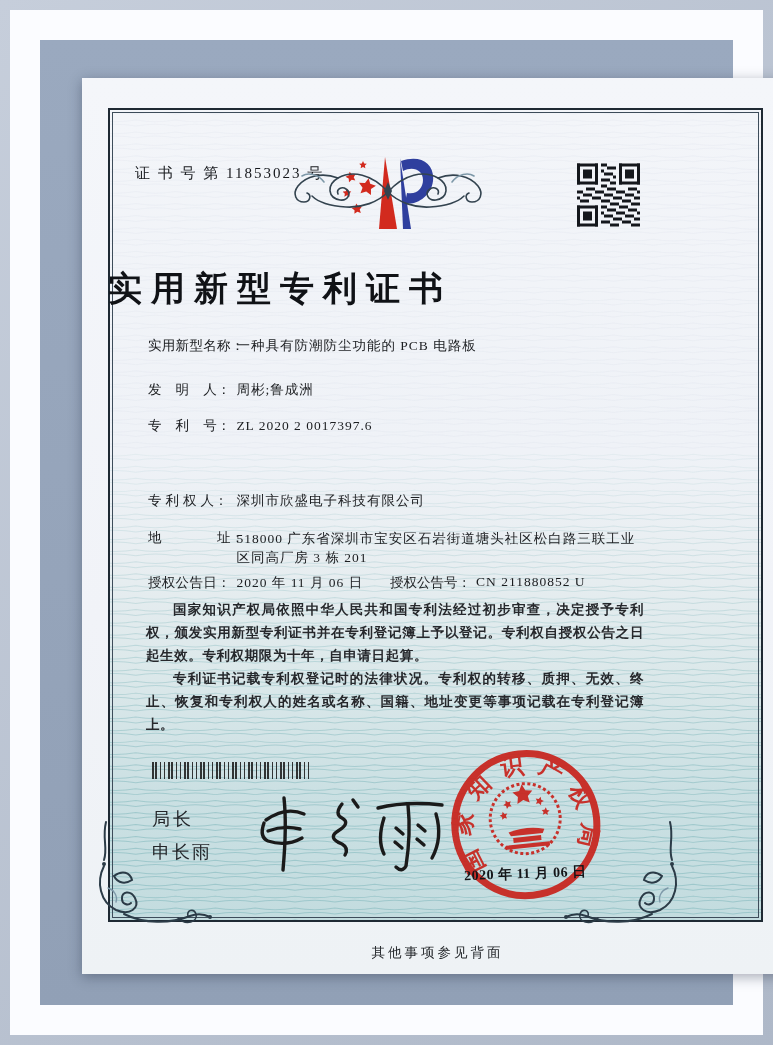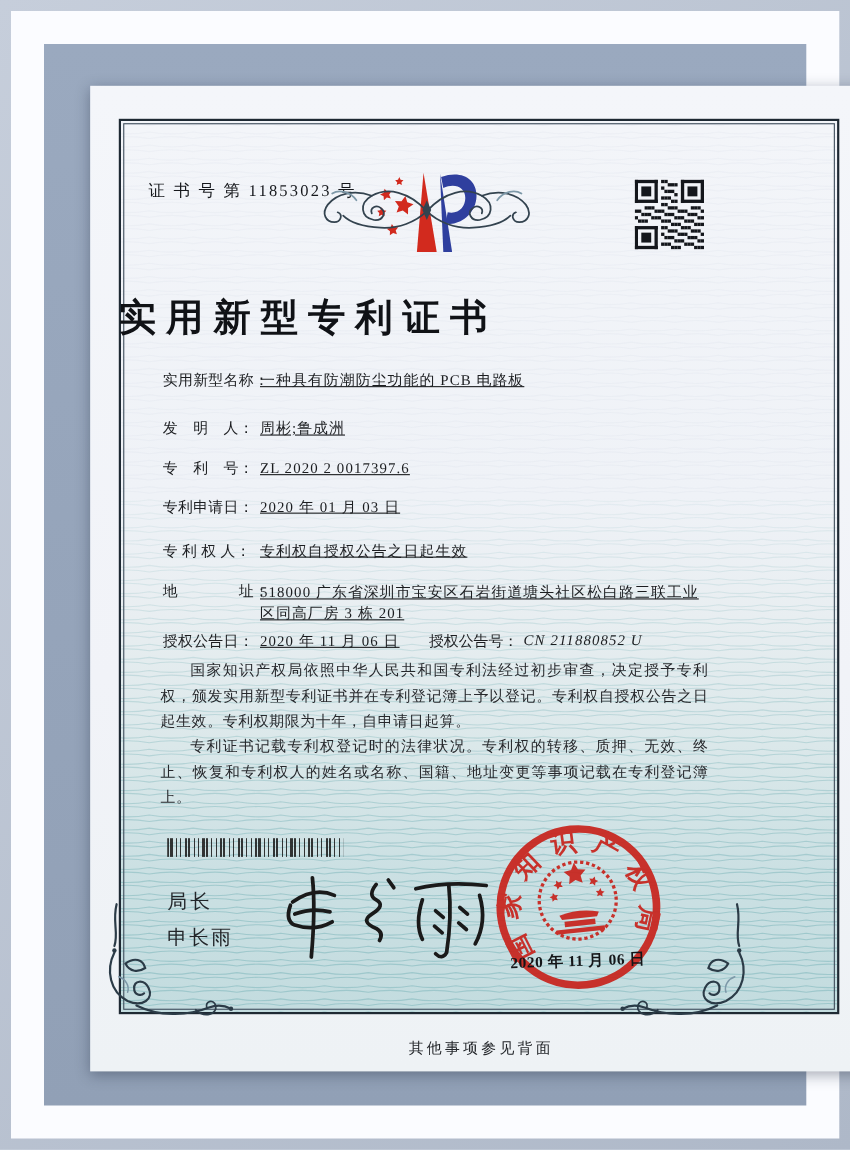--- a/index.html
+++ b/index.html
@@ -15,28 +15,28 @@
     background:linear-gradient(180deg,#f3f5f9 0%,#eff2f7 42%,#e8eef1 56%,#dbe8ea 70%,#cbe0e3 84%,#c3dcdf 100%);}
   #inner-line{position:absolute;inset:2px;border:1px solid #3d4c5a;pointer-events:none;}
   #guilloche{position:absolute;inset:0;width:100%;height:100%;}
   #cert-number{position:absolute;left:53px;top:86px;font-size:15px;letter-spacing:2px;color:#16181c;}
   #logo{position:absolute;left:261px;top:77px;width:92px;height:76px;}
   #qr{position:absolute;left:495px;top:84px;width:63px;height:66px;}
   #title{position:absolute;left:26px;right:30px;top:188px;text-align:left;
     font-size:34px;font-weight:700;letter-spacing:9px;color:#101216;}
   .frow{position:absolute;left:66px;font-size:13.5px;color:#1b1d20;white-space:nowrap;}
   .flabel{display:inline-block;width:85px;letter-spacing:.3px;}
-  .fval{letter-spacing:1px;text-decoration:underline;}
+  .fval{letter-spacing:1px;}
   #row-name{top:259px}#row-inventor{top:303px}#row-patno{top:339px}
   #row-filing{top:374px}#row-patentee{top:414px}#row-address{top:451px}#row-grant{top:496px}
   #row-address .fval{display:inline-block;width:400px;white-space:normal;line-height:19px;vertical-align:top;}
   #grant-no-label{position:absolute;left:242px;display:inline-block;width:85px;}
-  #grant-no-value{position:absolute;left:328px;letter-spacing:1px;font-style:italic;}
+  #grant-no-value{position:absolute;left:328px;letter-spacing:1px;}
   #body-text{position:absolute;left:64px;top:520px;width:498px;font-size:13.5px;
-    line-height:23px;color:#26282c;text-align:justify;}
+    line-height:23px;color:#26282c;text-align:justify;font-weight:bold;}
   #body-text p{margin:0;text-indent:2em;letter-spacing:.6px;}
   #barcode{position:absolute;left:70px;top:684px;width:160px;height:17px;opacity:.88;
     background:repeating-linear-gradient(90deg,#1c1c1c 0 2px,rgba(0,0,0,0) 2px 3px,#1c1c1c 3px 5px,rgba(0,0,0,0) 5px 8px,#1c1c1c 8px 9px,rgba(0,0,0,0) 9px 12px,#1c1c1c 12px 13px,rgba(0,0,0,0) 13px 16px);}
   #sig-title{position:absolute;left:70px;top:729px;font-size:18px;letter-spacing:3px;
     font-family:"Liberation Sans","DejaVu Sans",sans-serif;color:#23262a;}
   #sig-name{position:absolute;left:70px;top:762px;font-size:18px;letter-spacing:2px;
     font-family:Liberation Sans, sans-serif;color:#23262a;}
   #signature{position:absolute;left:168px;top:714px;width:210px;height:92px;}
   #seal{position:absolute;left:368px;top:666px;width:164px;height:164px;transform:rotate(-6deg);opacity:.92;}
   #seal-date{position:absolute;left:382px;top:787px;font-size:14px;font-weight:700;
@@ -398,27 +398,23 @@
     <span class="fval">一种具有防潮防尘功能的 PCB 电路板</span>
   </div>
   <div class="frow" id="row-inventor">
     <span class="flabel">发　明　人：</span>
     <span class="fval">周彬;鲁成洲</span>
   </div>
   <div class="frow" id="row-patno">
     <span class="flabel">专　利　号：</span>
     <span class="fval">ZL 2020 2 0017397.6</span>
   </div>
-  <div class="frow" id="row-filing">
-    <span class="flabel">专利申请日：</span>
-    <span class="fval">2020 年 01 月 03 日</span>
-  </div>
   <div class="frow" id="row-patentee">
     <span class="flabel">专 利 权 人：</span>
-    <span class="fval">专利权自授权公告之日起生效</span>
+    <span class="fval">深圳市欣盛电子科技有限公司</span>
   </div>
   <div class="frow" id="row-address">
     <span class="flabel">地　　　　址：</span>
     <span class="fval">518000 广东省深圳市宝安区石岩街道塘头社区松白路三联工业区同高厂房 3 栋 201</span>
   </div>
   <div class="frow" id="row-grant">
     <span class="flabel">授权公告日：</span>
     <span class="fval">2020 年 11 月 06 日</span>
     <span id="grant-no-label">授权公告号：</span>
     <span id="grant-no-value">CN 211880852 U</span>

